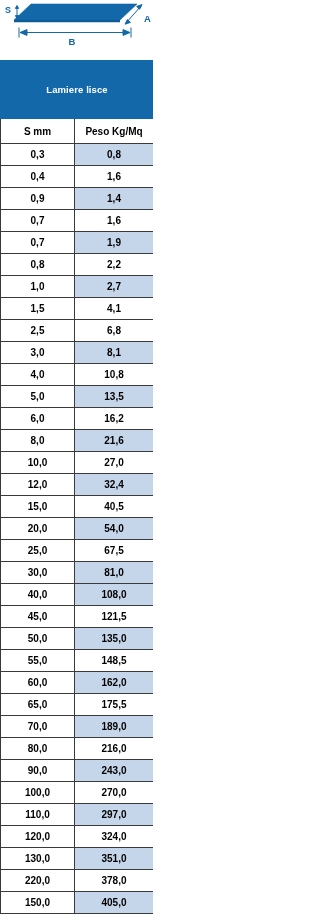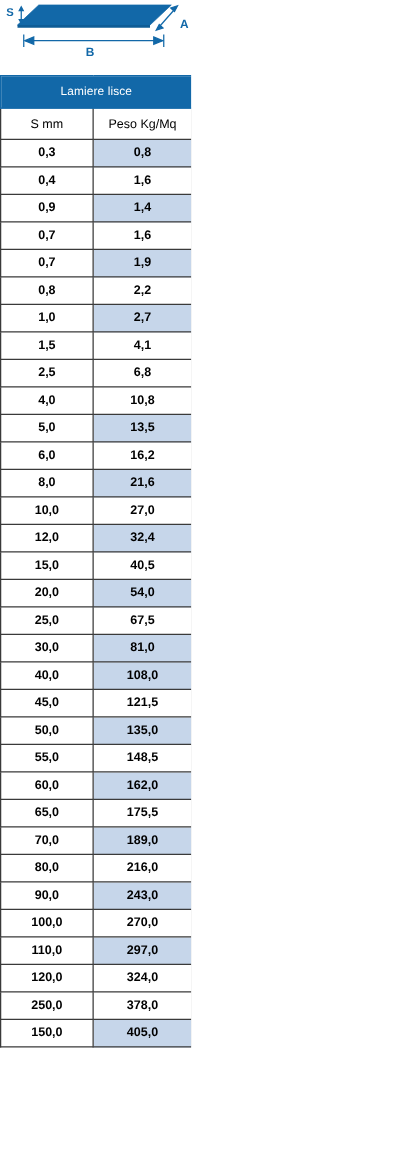--- a/index.html
+++ b/index.html
@@ -34,32 +34,32 @@
     border-collapse:collapse;
     table-layout:fixed;
   }
   .tbl col.c1{width:74px;}
   .tbl col.c2{width:79px;}
 
   .title-row th{
     background:#1268A8;
     color:#ffffff;
     font-size:9.5px;
-    font-weight:normal;
+    font-weight:bold;
     text-align:center;
     letter-spacing:.1px;
     height:25px;
-    padding:0;
+    padding:16px;
     border:1px solid #1268A8;
   }
   .head-row th{
     background:#ffffff;
     color:#000000;
     font-size:10px;
-    font-weight:normal;
+    font-weight:bold;
     text-align:center;
     height:24px;
     padding:0;
     border:1px solid #3a3a3a;
   }
   .tbl td{
     height:21px;
     padding:0;
     font-size:10px;
     font-weight:bold;
@@ -155,20 +155,24 @@
         </tr>
         <tr>
           <td>1,5</td>
           <td>4,1</td>
         </tr>
         <tr>
           <td>2,5</td>
           <td>6,8</td>
         </tr>
         <tr>
+          <td>3,0</td>
+          <td class="hl">8,1</td>
+        </tr>
+        <tr>
           <td>4,0</td>
           <td>10,8</td>
         </tr>
         <tr>
           <td>5,0</td>
           <td class="hl">13,5</td>
         </tr>
         <tr>
           <td>6,0</td>
           <td>16,2</td>
@@ -243,21 +247,25 @@
         </tr>
         <tr>
           <td>110,0</td>
           <td class="hl">297,0</td>
         </tr>
         <tr>
           <td>120,0</td>
           <td>324,0</td>
         </tr>
         <tr>
-          <td>250,0</td>
+          <td>130,0</td>
+          <td class="hl">351,0</td>
+        </tr>
+        <tr>
+          <td>220,0</td>
           <td>378,0</td>
         </tr>
         <tr>
           <td>150,0</td>
           <td class="hl">405,0</td>
         </tr>
       </tbody>
   </table>
 
 </div>

